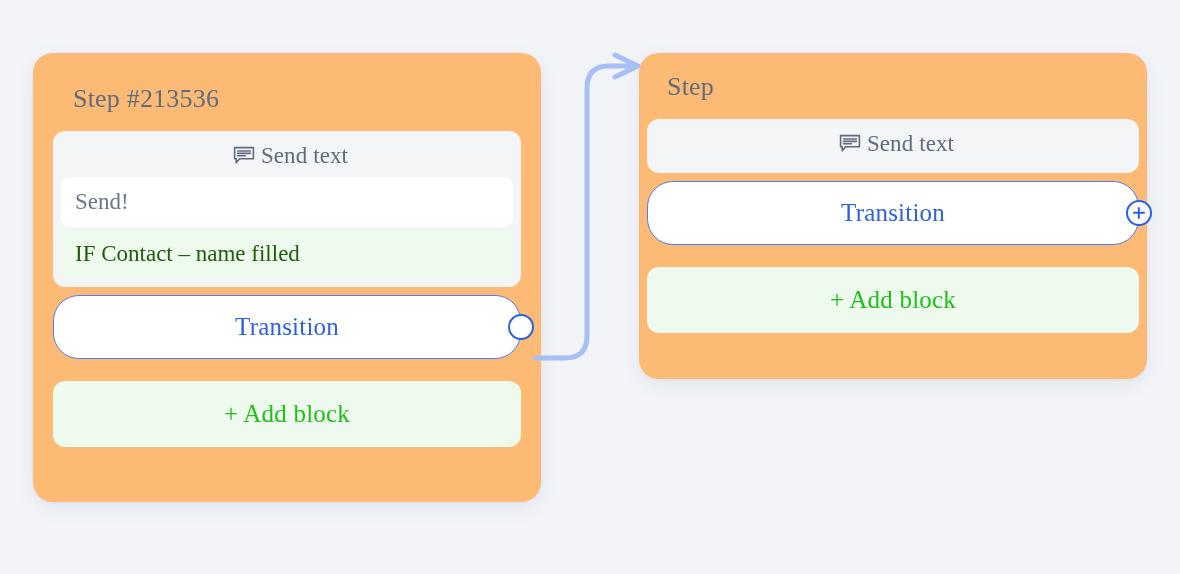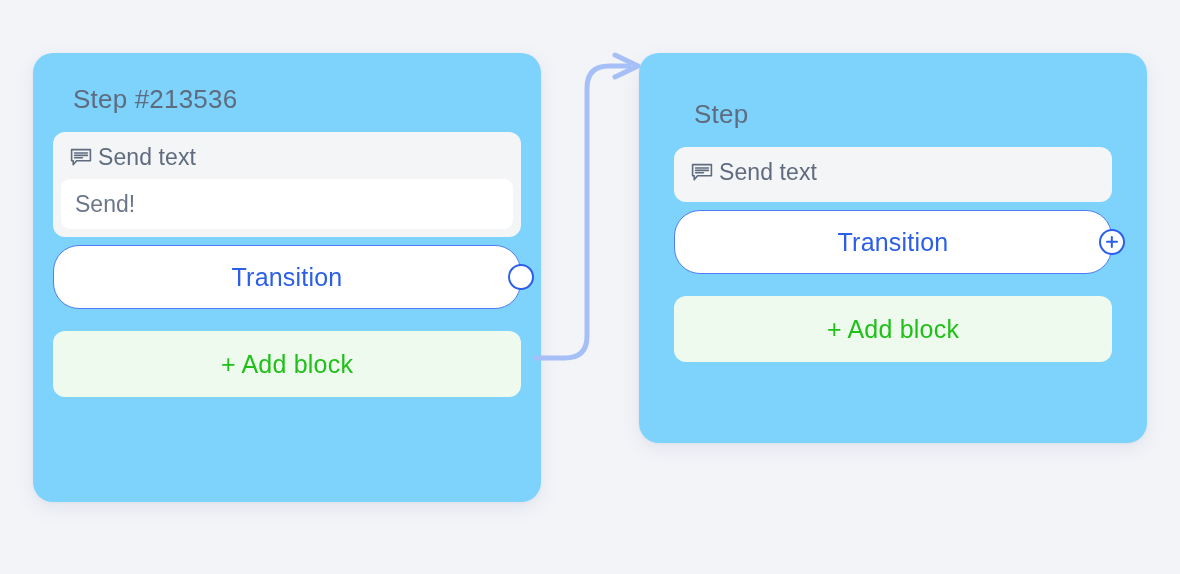--- a/index.html
+++ b/index.html
@@ -15,38 +15,39 @@
     position: relative;
   }
   .canvas {
     position: absolute;
     inset: 0;
   }
 
   
   .step-card {
     position: absolute;
-    background: #7dd3fc;
+    background: #fdba74;
     border-radius: 20px;
     box-shadow: 0 6px 18px rgba(120, 134, 160, 0.13), 0 1px 3px rgba(120,134,160,0.08);
     box-sizing: border-box;
+    font-family: Liberation Serif, serif;
   }
   #card-left {
     left: 33px;
     top: 53px;
     width: 508px;
     height: 449px;
     padding: 20px;
   }
   #card-right {
     left: 639px;
     top: 53px;
     width: 508px;
-    height: 390px;
-    padding: 35px;
+    height: 326px;
+    padding: 8px;
   }
 
   .card-title {
     font-size: 26px;
     color: #5f6b7e;
     letter-spacing: 0.2px;
     margin: 11px 0 17px 20px;
     font-weight: 400;
   }
 
@@ -55,20 +56,21 @@
     background: #f4f5f7;
     border-radius: 12px;
     padding: 8px 8px 8px 8px;
     box-sizing: border-box;
   }
   .sendtext-header {
     display: flex;
     align-items: center;
     gap: 5px;
     padding: 4px 2px 8px 8px;
+    justify-content: center;
   }
   .sendtext-header .label {
     font-size: 23px;
     color: #5f6b7e;
     letter-spacing: 0.1px;
   }
   .bubble-icon {
     display: block;
     width: 24px;
     height: 24px;
@@ -191,20 +193,21 @@
             <line x1="5.6" y1="7.0" x2="18.4" y2="7.0"></line>
             <line x1="5.6" y1="9.4" x2="18.4" y2="9.4"></line>
             <line x1="5.6" y1="11.8" x2="13.4" y2="11.8"></line>
           </svg>
         </span>
         <span class="label">Send text</span>
       </div>
 
       <div class="text-row">Send!</div>
 
+      <div class="cond-row">IF Contact – name filled</div>
     </div>
 
     <div class="transition-wrap">
       <div class="transition-btn">
         <span class="label">Transition</span>
       </div>
       <div class="port"></div>
     </div>
 
     <div class="add-block">+ Add block</div>

